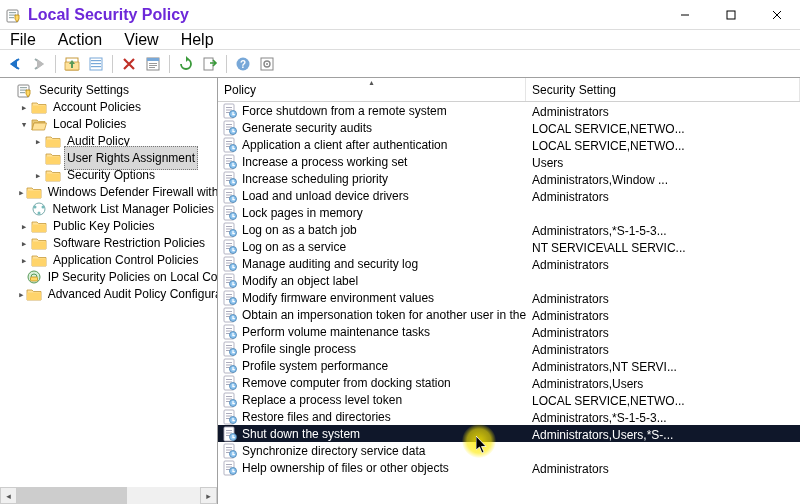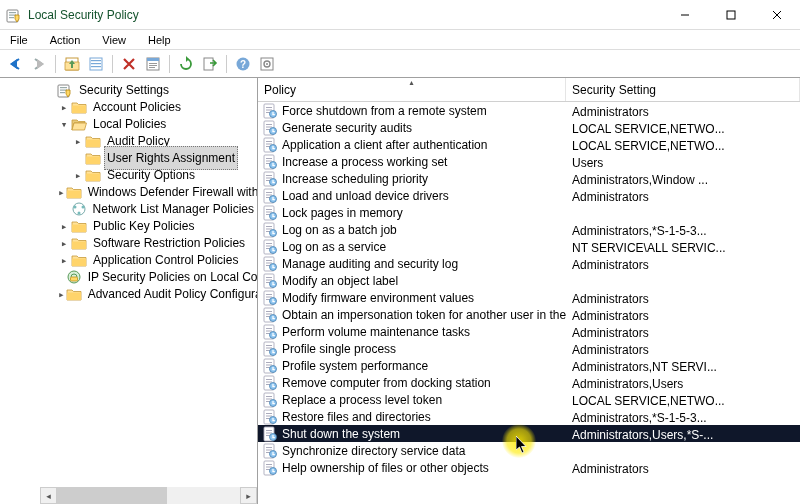--- a/index.html
+++ b/index.html
@@ -1,37 +1,37 @@
 <!DOCTYPE html>
 <html><head>
 <meta charset="utf-8">
 <style>
   * { box-sizing: border-box; margin: 0; padding: 0; font-family: "Segoe UI", Tahoma, sans-serif; }
   html, body { width: 800px; height: 504px; overflow: hidden; background: #fff; }
 
   
   .titlebar { height: 30px; background: #fff; display: flex; align-items: center; padding-left: 6px; border-bottom: 1px solid #ddd; }
   .titlebar .app-icon { width: 16px; height: 16px; margin-right: 6px; }
-  .titlebar .title { font-size: 12px; color: #14532d; flex: 1; }
+  .titlebar .title { font-size: 16px; color: #6d28d9; flex: 1; font-weight: bold; }
   .winbtns { display: flex; height: 100%; }
   .winbtn { width: 46px; height: 100%; display: flex; align-items: center; justify-content: center; font-size: 14px; }
   .winbtn svg { display: block; }
 
   
-  .menubar { height: 20px; display: flex; align-items: center; padding-left: 6px; font-size: 11px; gap: 14px; color: #000; border-bottom: 1px solid #ddd; text-align: center; }
+  .menubar { height: 20px; display: flex; align-items: center; padding-left: 6px; font-size: 16px; gap: 14px; color: #000; border-bottom: 1px solid #ddd; text-align: center; }
   .menuitem { padding: 1px 4px; }
 
   
   .toolbar { height: 28px; display: flex; align-items: center; padding: 0 4px; border-bottom: 1px solid #a0a0a0; gap: 2px; }
   .tbtn { width: 22px; height: 22px; display: flex; align-items: center; justify-content: center; border: 1px solid transparent; border-radius: 2px; }
   .tsep { width: 1px; height: 18px; background: #ccc; margin: 0 3px; }
 
   
   .body { display: flex; height: calc(504px - 30px - 20px - 28px); }
-  .treepane { width: 218px; border-right: 1px solid #a0a0a0; overflow: hidden; position: relative; margin-left: 40px; }
+  .treepane { width: 218px; border-right: 1px solid #a0a0a0; overflow: hidden; position: relative; }
   .treepane .tree { padding: 4px 0 0 4px; font-size: 12px; white-space: nowrap; }
   .treerow { display: flex; align-items: center; height: 16px; margin-bottom: 1px; }
   .exp { width: 12px; text-align: center; color: #555; font-size: 11px; cursor: default; user-select: none; font-family: Consolas, monospace; }
   .exp.blank { visibility: hidden; }
   .ticon { width: 16px; height: 16px; margin: 0 3px 0 1px; display: inline-flex; align-items: center; justify-content: center; }
   .tlabel { padding: 1px 3px; }
   .tlabel.sel { background: #d8d8d8; border: 1px dotted #777; padding: 4px 2px; }
   .tree-scrollbar { position: absolute; bottom: 0; left: 0; right: 0; height: 17px; background: #f0f0f0; display: flex; }
   .sb-btn { width: 17px; height: 17px; background: #f0f0f0; display: flex; align-items: center; justify-content: center; border: 1px solid #ccc; font-size: 9px; color: #555; }
   .sb-track { flex: 1; background: #f0f0f0; position: relative; }

